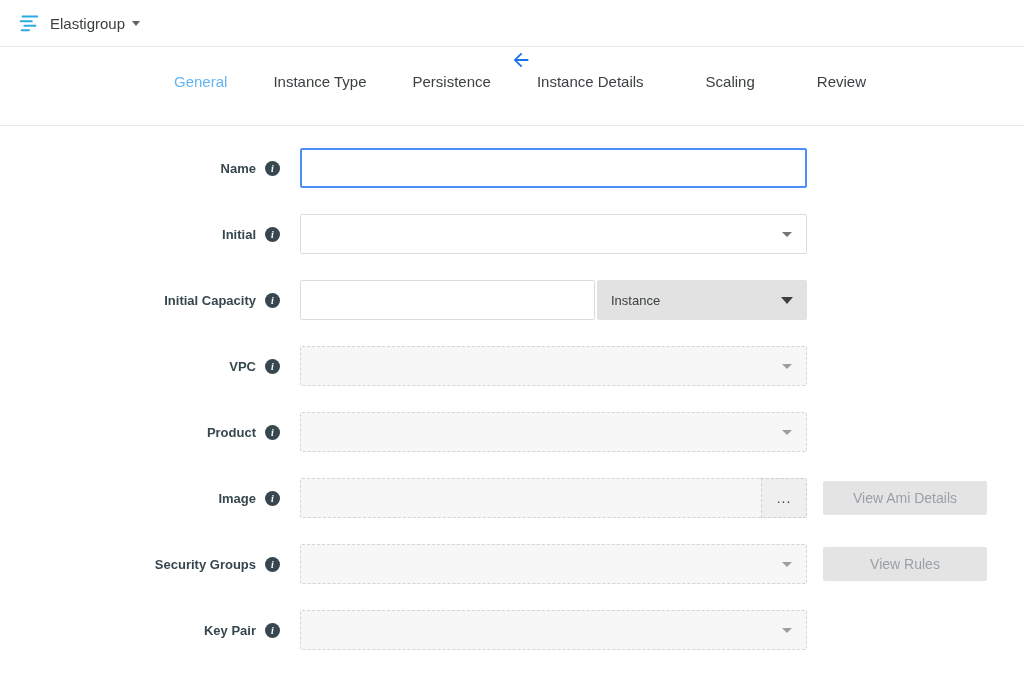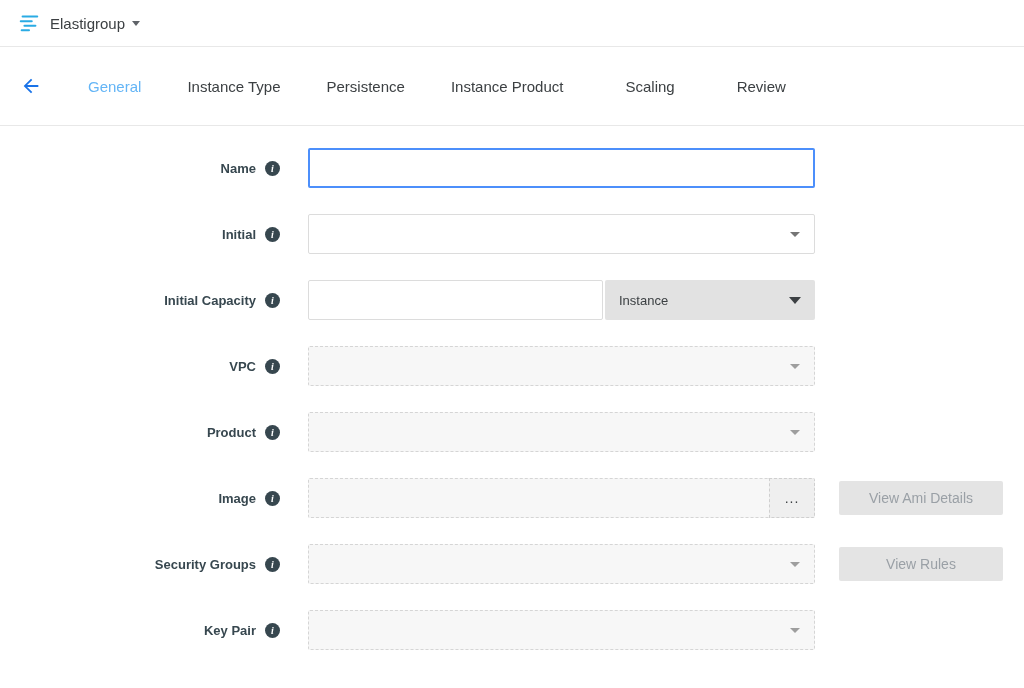--- a/index.html
+++ b/index.html
@@ -28,20 +28,21 @@
     border-top: 5px solid #5f6368;
   }
 
   
   .tabbar {
     height: 79px;
     border-bottom: 1px solid #e8e8e8;
     display: flex;
     align-items: center;
     padding-left: 18px;
+    flex-direction: column;
   }
   .back-btn {
     width: 26px; height: 26px;
     display: flex; align-items: center; justify-content: center;
     cursor: pointer;
   }
   .tabs { display: flex; align-items: center; margin-left: 44px; }
   .tab {
     font-size: 15px;
     color: #3c4043;
@@ -52,21 +53,20 @@
   .tab.active { color: #64b5f6; }
   .tab.wide-gap { margin-right: 62px; }
 
   
   .form { padding-top: 22px; }
   .row {
     display: flex;
     align-items: center;
     height: 40px;
     margin-bottom: 26px;
-    gap: 8px;
   }
   .label-wrap {
     width: 280px;
     display: flex;
     justify-content: flex-end;
     align-items: center;
     flex-shrink: 0;
   }
   .field-label {
     font-size: 13px;
@@ -222,21 +222,21 @@
 <div class="tabbar">
   <span class="back-btn">
     <svg width="22" height="22" viewBox="0 0 24 24">
       <path fill="#1a73e8" d="M20 11H7.8l5.6-5.6L12 4l-8 8 8 8 1.4-1.4L7.8 13H20v-2z"></path>
     </svg>
   </span>
   <div class="tabs">
     <span class="tab active">General</span>
     <span class="tab">Instance Type</span>
     <span class="tab">Persistence</span>
-    <span class="tab wide-gap">Instance Product</span>
+    <span class="tab wide-gap">Instance Details</span>
     <span class="tab wide-gap">Scaling</span>
     <span class="tab">Review</span>
   </div>
 </div>
 
 <div class="form">
 
   <div class="row">
     <div class="label-wrap">
       <span class="field-label">Name</span>

